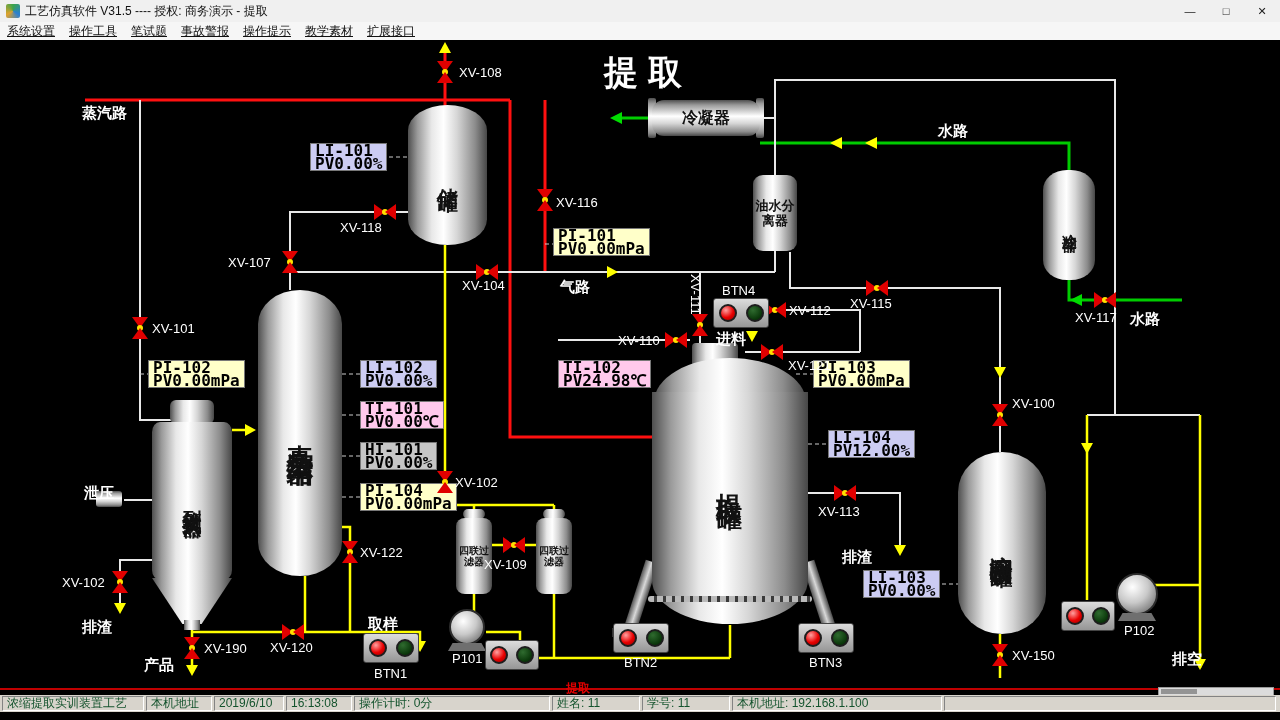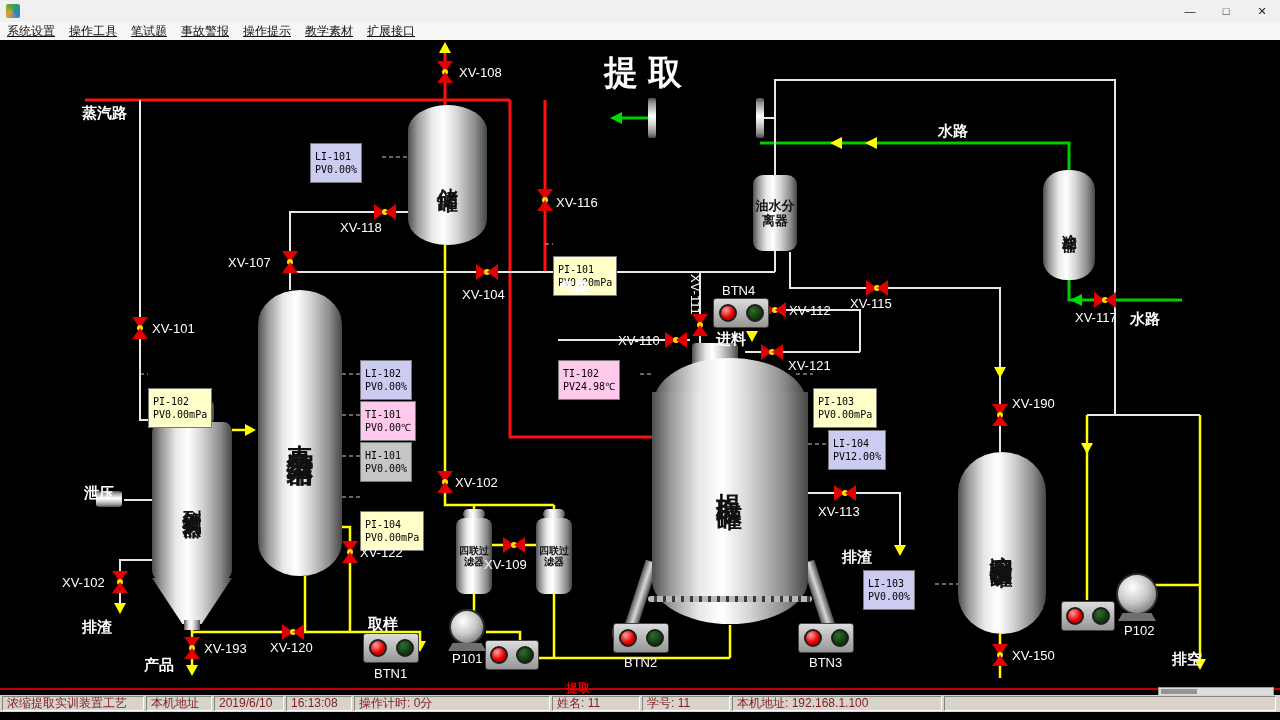--- a/index.html
+++ b/index.html
@@ -27,23 +27,23 @@
   .valve.h::before{content:"";position:absolute;left:0;top:3px;width:0;height:0;
     border-top:8px solid transparent;border-bottom:8px solid transparent;border-left:11px solid #e00000;}
   .valve.h::after{content:"";position:absolute;right:0;top:3px;width:0;height:0;
     border-top:8px solid transparent;border-bottom:8px solid transparent;border-right:11px solid #e00000;}
   .valve.v::before{content:"";position:absolute;top:0;left:3px;width:0;height:0;
     border-left:8px solid transparent;border-right:8px solid transparent;border-top:11px solid #e00000;}
   .valve.v::after{content:"";position:absolute;bottom:0;left:3px;width:0;height:0;
     border-left:8px solid transparent;border-right:8px solid transparent;border-bottom:11px solid #e00000;}
   .valve i{position:absolute;left:8px;top:8px;width:6px;height:6px;border-radius:50%;background:#ffe000;}
   
-  .inst{position:absolute;border:1px solid #777;color:#000;padding:6px 4px;line-height:13px;
-    font-family:"DejaVu Sans Mono",monospace;font-size:10px;font-weight:normal;white-space:nowrap;}
-  .level{background:#ccccf2;} .pressure{background:#ffffc9;margin-top:28px;}
+  .inst{position:absolute;border:1px solid #777;color:#000;padding:0 4px;line-height:13px;
+    font-family:"DejaVu Sans Mono",monospace;font-size:16px;font-weight:bold;white-space:nowrap;}
+  .level{background:#ccccf2;} .pressure{background:#ffffc9;}
   .temperature{background:#ffc9ec;} .hibox{background:#c6c6c6;}
   
   .vessel{position:absolute;background:linear-gradient(90deg,#4f4f4f 0%,#9a9a9a 12%,#e8e8e8 30%,
     #ffffff 45%,#d6d6d6 62%,#8c8c8c 85%,#474747 100%);}
   .vh{position:absolute;background:linear-gradient(180deg,#4f4f4f 0%,#9a9a9a 14%,#ffffff 45%,
     #d6d6d6 65%,#8c8c8c 88%,#474747 100%);}
   .vlab{position:absolute;inset:0;display:flex;align-items:center;justify-content:center;
     font-weight:bold;color:#111;text-align:center;}
   .vtext{writing-mode:vertical-rl;text-orientation:upright;}
   .cone{clip-path:polygon(0 0,100% 0,62% 100%,38% 100%);}
@@ -63,28 +63,29 @@
   .pumpbase{position:absolute;width:38px;height:8px;background:#6f6f6f;
     clip-path:polygon(12% 0,88% 0,100% 100%,0 100%);}
   
   .tabzone{position:absolute;left:0;top:688px;width:1280px;height:7px;background:#000;border-top:2px solid #c00000;}
   .tablabel{position:absolute;left:566px;top:680px;color:#e00000;font-size:12px;font-weight:bold;}
   .hscroll{position:absolute;left:1158px;top:687px;width:114px;height:8px;background:#dcdcdc;border:1px solid #9a9a9a;}
   .hthumb{position:absolute;left:2px;top:1px;width:36px;height:5px;background:#949494;}
   .statusbar{position:absolute;left:0;top:695px;width:1280px;height:17px;background:#d8d4cc;
     display:flex;align-items:center;padding:0 2px;box-sizing:border-box;}
   .seg{border:1px solid;border-color:#838383 #ffffff #ffffff #838383;height:13px;line-height:13px;
-    font-size:12px;color:#7f1d1d;padding:0 4px;margin-right:2px;white-space:nowrap;overflow:hidden;box-sizing:content-box;}
+    font-size:12px;color:#14532d;padding:0 4px;margin-right:2px;white-space:nowrap;overflow:hidden;box-sizing:content-box;}
   .blackstrip{position:absolute;left:0;top:712px;width:1280px;height:8px;background:#000;}
 </style>
 </head>
 <body>
 
 <div class="titlebar">
   <span class="appicon"></span>
+  <span>工艺仿真软件  V31.5  ----  授权: 商务演示 - 提取</span>
   <span class="wcontrols wcontrols cv" style="right:0;top:0"></span>
   <div class="wcontrols wcontrols" style="margin-left:auto;display:flex">
     <div class="wbtn">—</div>
     <div class="wbtn">□</div>
     <div class="wbtn close">✕</div>
   </div>
 </div>
 
 <div class="menubar">
   <span class="menuitem">系统设置</span>
@@ -183,20 +184,23 @@
   </svg>
 
   <div class="bigtitle cv" style="left:604px;top:10px">提取</div>
 
   <div class="vessel cv" style="left:408px;top:65px;width:79px;height:140px;border-radius:40px/26px">
     <div class="vlab vtext" style="font-size:21px;letter-spacing:4px">储罐</div>
   </div>
 
   <div class="vh cv" style="left:648px;top:58px;width:8px;height:40px;border-radius:2px"></div>
   <div class="vh cv" style="left:756px;top:58px;width:8px;height:40px;border-radius:2px"></div>
+  <div class="vh cv" style="left:652px;top:60px;width:108px;height:36px;border-radius:12px">
+    <div class="vlab" style="font-size:16px">冷凝器</div>
+  </div>
 
   <div class="vessel cv" style="left:753px;top:135px;width:44px;height:76px;border-radius:10px/9px">
     <div class="vlab" style="font-size:13px;line-height:15px">油水分离器</div>
   </div>
 
   <div class="vessel cv" style="left:1043px;top:130px;width:52px;height:110px;border-radius:24px/20px">
     <div class="vlab vtext" style="font-size:15px;letter-spacing:2px">冷却器</div>
   </div>
 
   <div class="vessel cv" style="left:258px;top:250px;width:84px;height:286px;border-radius:42px/34px">
@@ -347,31 +351,31 @@
     </div>
   <div class="valve h" style="left:772px;top:312px">
       <i></i>
     </div>
   <div class="valve v" style="left:350px;top:512px">
       <i></i>
     </div>
 
   <span class="vlb cv" style="left:152px;top:281px">XV-101</span>
   <span class="vlb cv" style="left:62px;top:535px">XV-102</span>
-  <span class="vlb cv" style="left:204px;top:601px">XV-193</span>
-  <span class="vlb cv" style="left:462px;top:247px">XV-104</span>
+  <span class="vlb cv" style="left:204px;top:601px">XV-190</span>
+  <span class="vlb cv" style="left:462px;top:238px">XV-104</span>
   <span class="vlb cv" style="left:340px;top:180px">XV-118</span>
   <span class="vlb cv" style="left:228px;top:215px">XV-107</span>
   <span class="vlb cv" style="left:459px;top:25px">XV-108</span>
   <span class="vlb cv" style="left:484px;top:517px">XV-109</span>
   <span class="vlb cv" style="left:618px;top:293px">XV-110</span>
   <span class="vlb vlb-vert cv" style="left:688px;top:234px">XV-111</span>
   <span class="vlb cv" style="left:789px;top:263px">XV-112</span>
   <span class="vlb cv" style="left:818px;top:464px">XV-113</span>
-  <span class="vlb cv" style="left:1012px;top:356px">XV-190</span>
+  <span class="vlb cv" style="left:1012px;top:356px">XV-100</span>
   <span class="vlb cv" style="left:850px;top:256px">XV-115</span>
   <span class="vlb cv" style="left:556px;top:155px">XV-116</span>
   <span class="vlb cv" style="left:1075px;top:270px">XV-117</span>
   <span class="vlb cv" style="left:1012px;top:608px">XV-150</span>
   <span class="vlb cv" style="left:455px;top:435px">XV-102</span>
   <span class="vlb cv" style="left:270px;top:600px">XV-120</span>
   <span class="vlb cv" style="left:788px;top:318px">XV-121</span>
   <span class="vlb cv" style="left:360px;top:505px">XV-122</span>
 
   <div class="btnbox cv" style="left:363px;top:593px">

